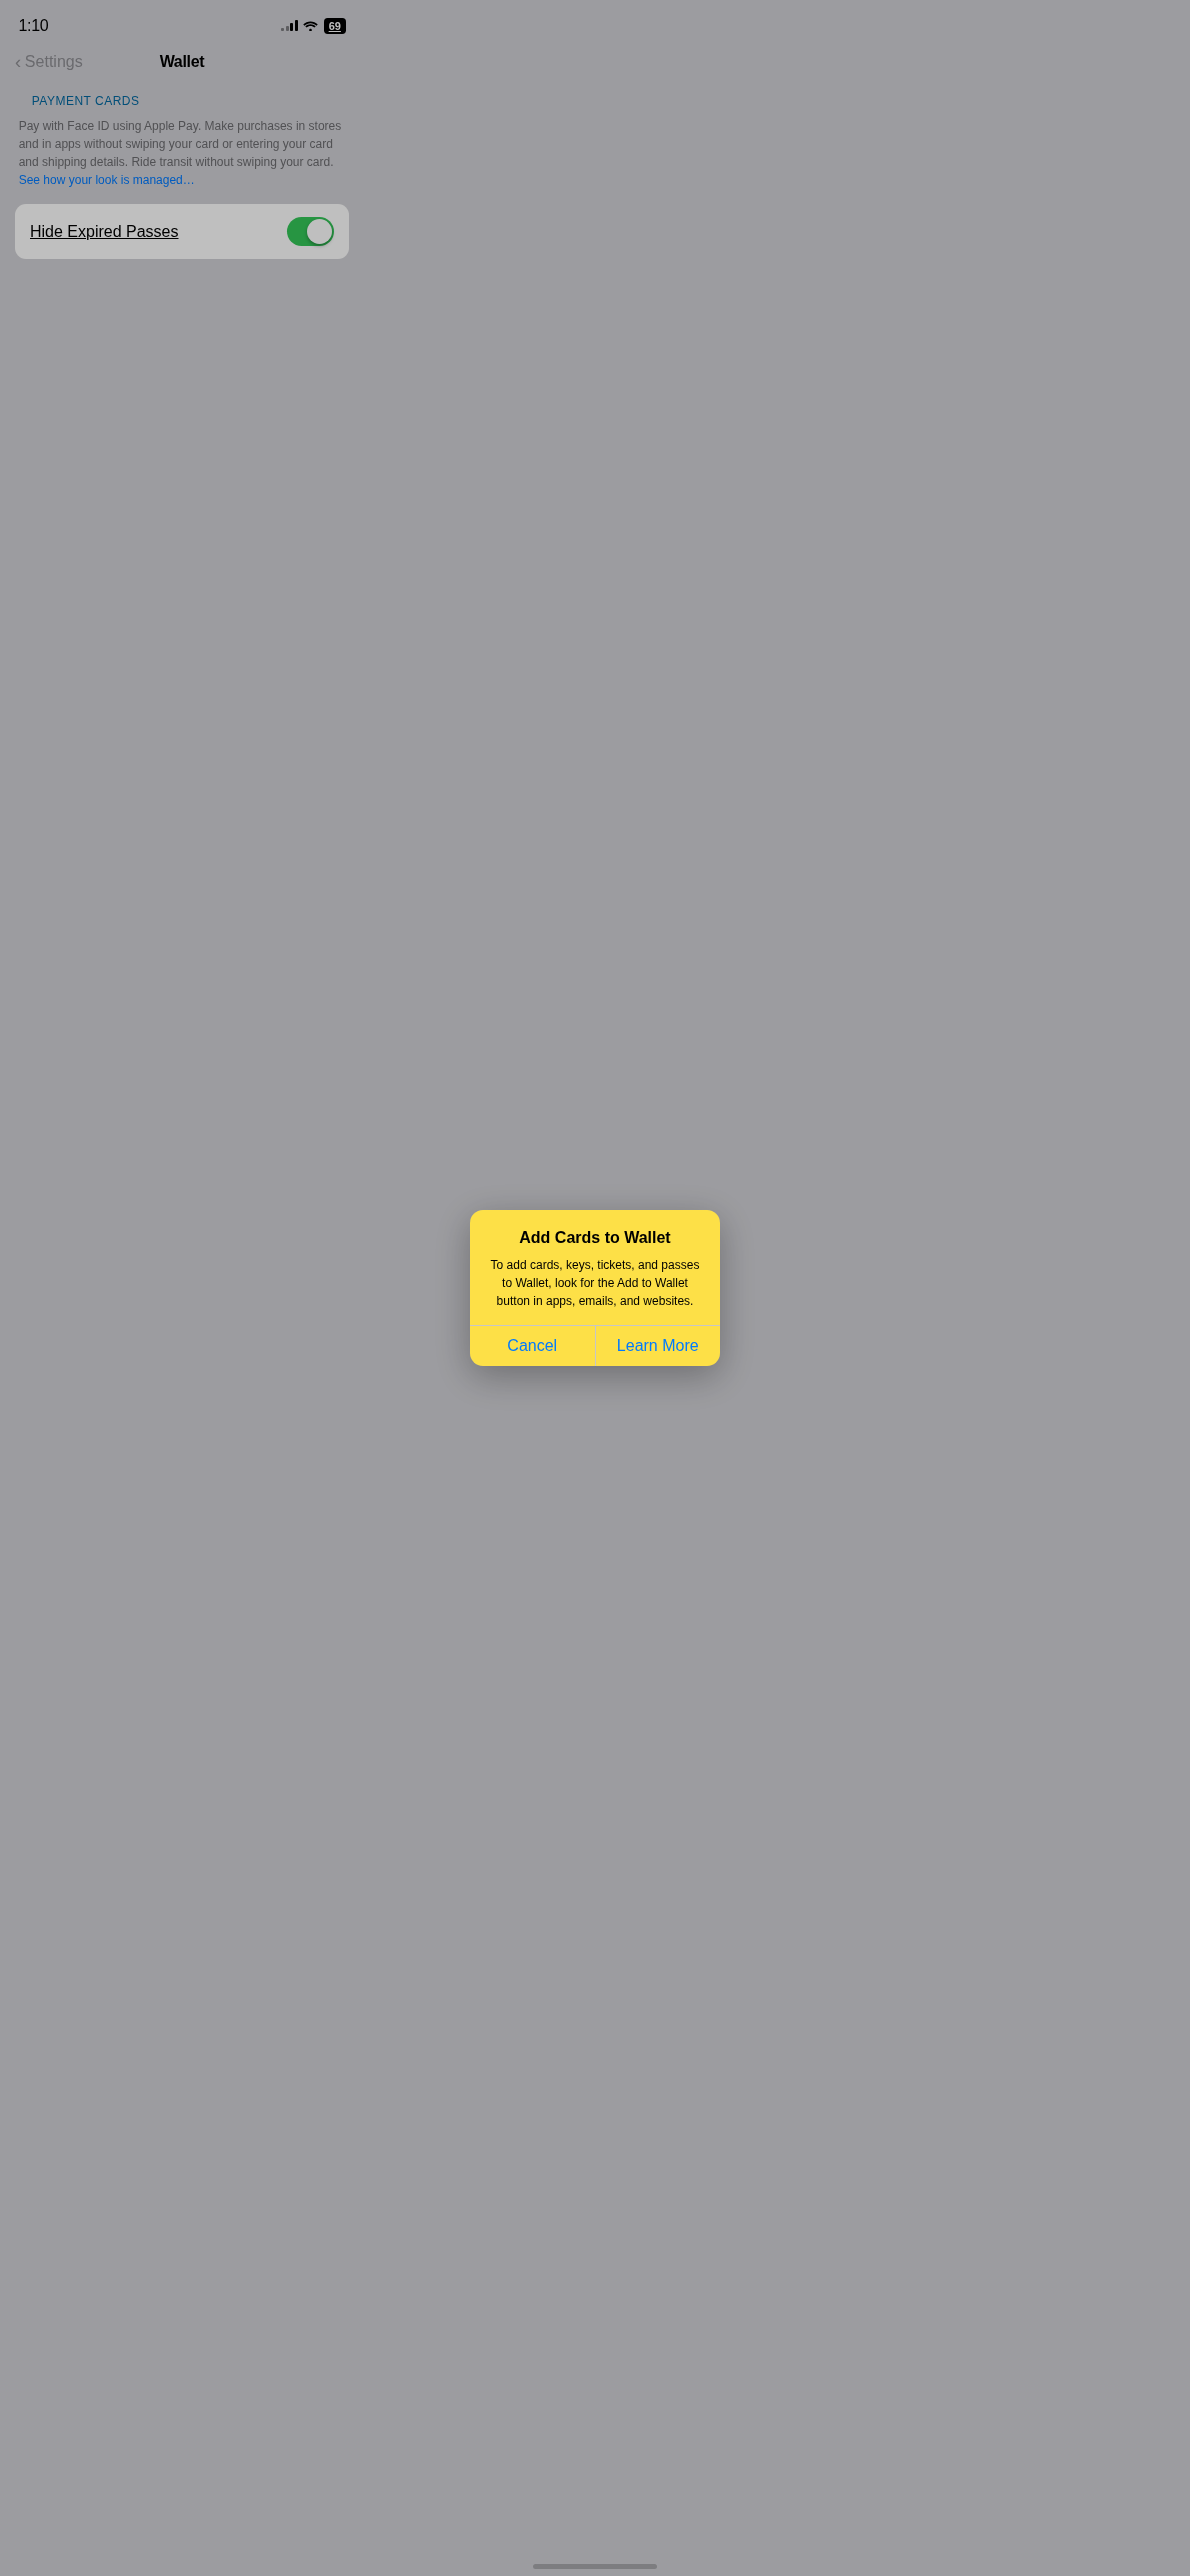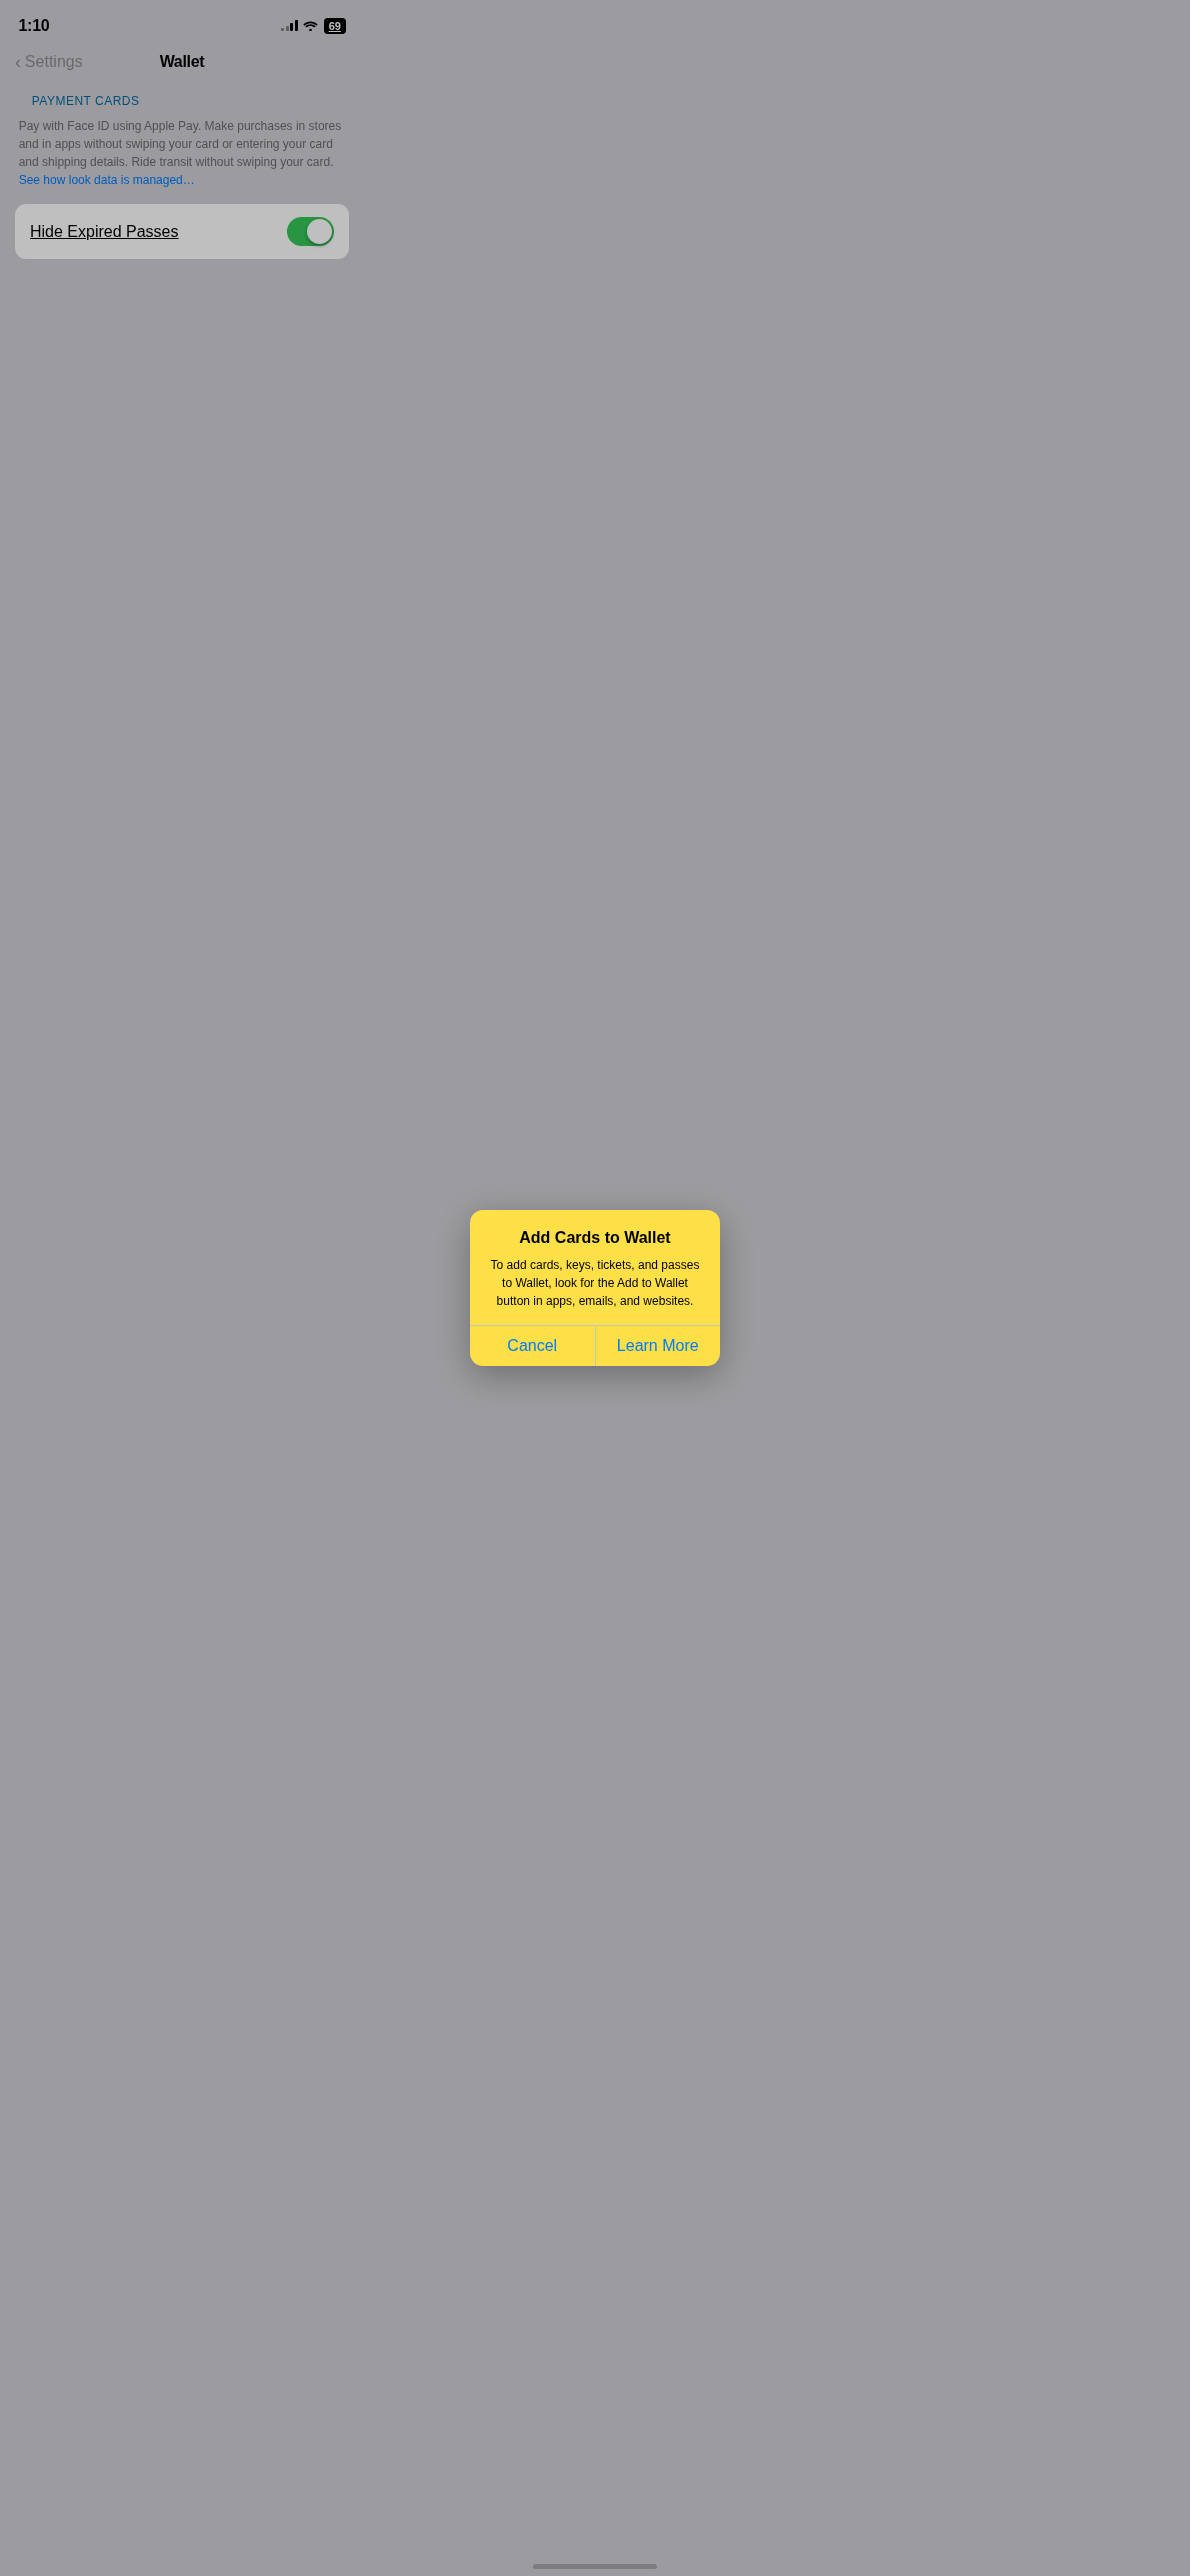--- a/index.html
+++ b/index.html
@@ -22,21 +22,21 @@
     .status-bar {
       display: flex;
       justify-content: space-between;
       align-items: center;
       padding: 13px 18.5px 7.4px 18.5px;
       height: 46px;
     }
 
     .status-time {
       font-size: 16px;
-      font-weight: 700;
+      font-weight: 400;
       color: #000;
       letter-spacing: -0.3px;
     }
 
     .status-icons {
       display: flex;
       align-items: center;
       gap: 5.6px;
     }
 
@@ -293,21 +293,21 @@
   <span class="nav-title">Wallet</span>
 </div>
 
 <div class="content">
 
   <div class="section-label">PAYMENT CARDS</div>
 
 
   <div class="description-text">
     <span>Pay with Face ID using Apple Pay. Make purchases in stores and in apps without swiping your card or entering your card and shipping details. Ride transit without swiping your card.</span>
-    <span class="link">See how look data is managed…</span>
+    <span class="link">See how your look is managed…</span>
   </div>
 
   <div class="toggle-row">
     <span class="toggle-label">Hide Expired Passes</span>
     <div class="toggle">
       <div class="toggle-knob"></div>
     </div>
   </div>
 
 </div>

